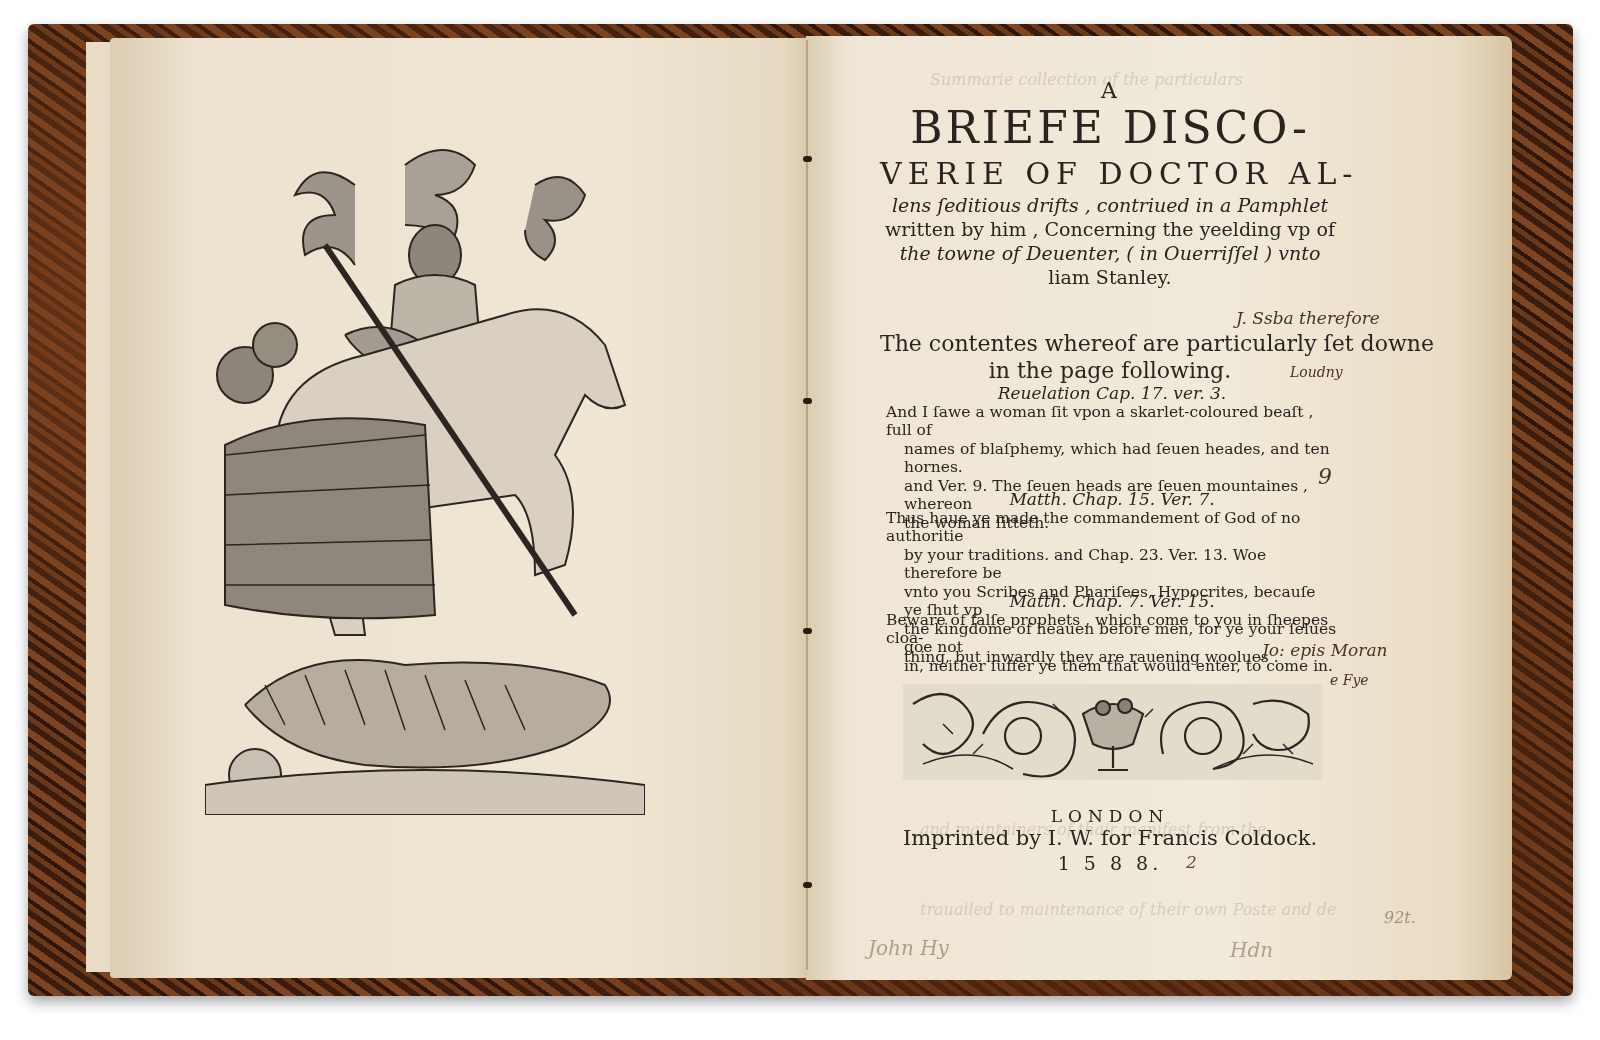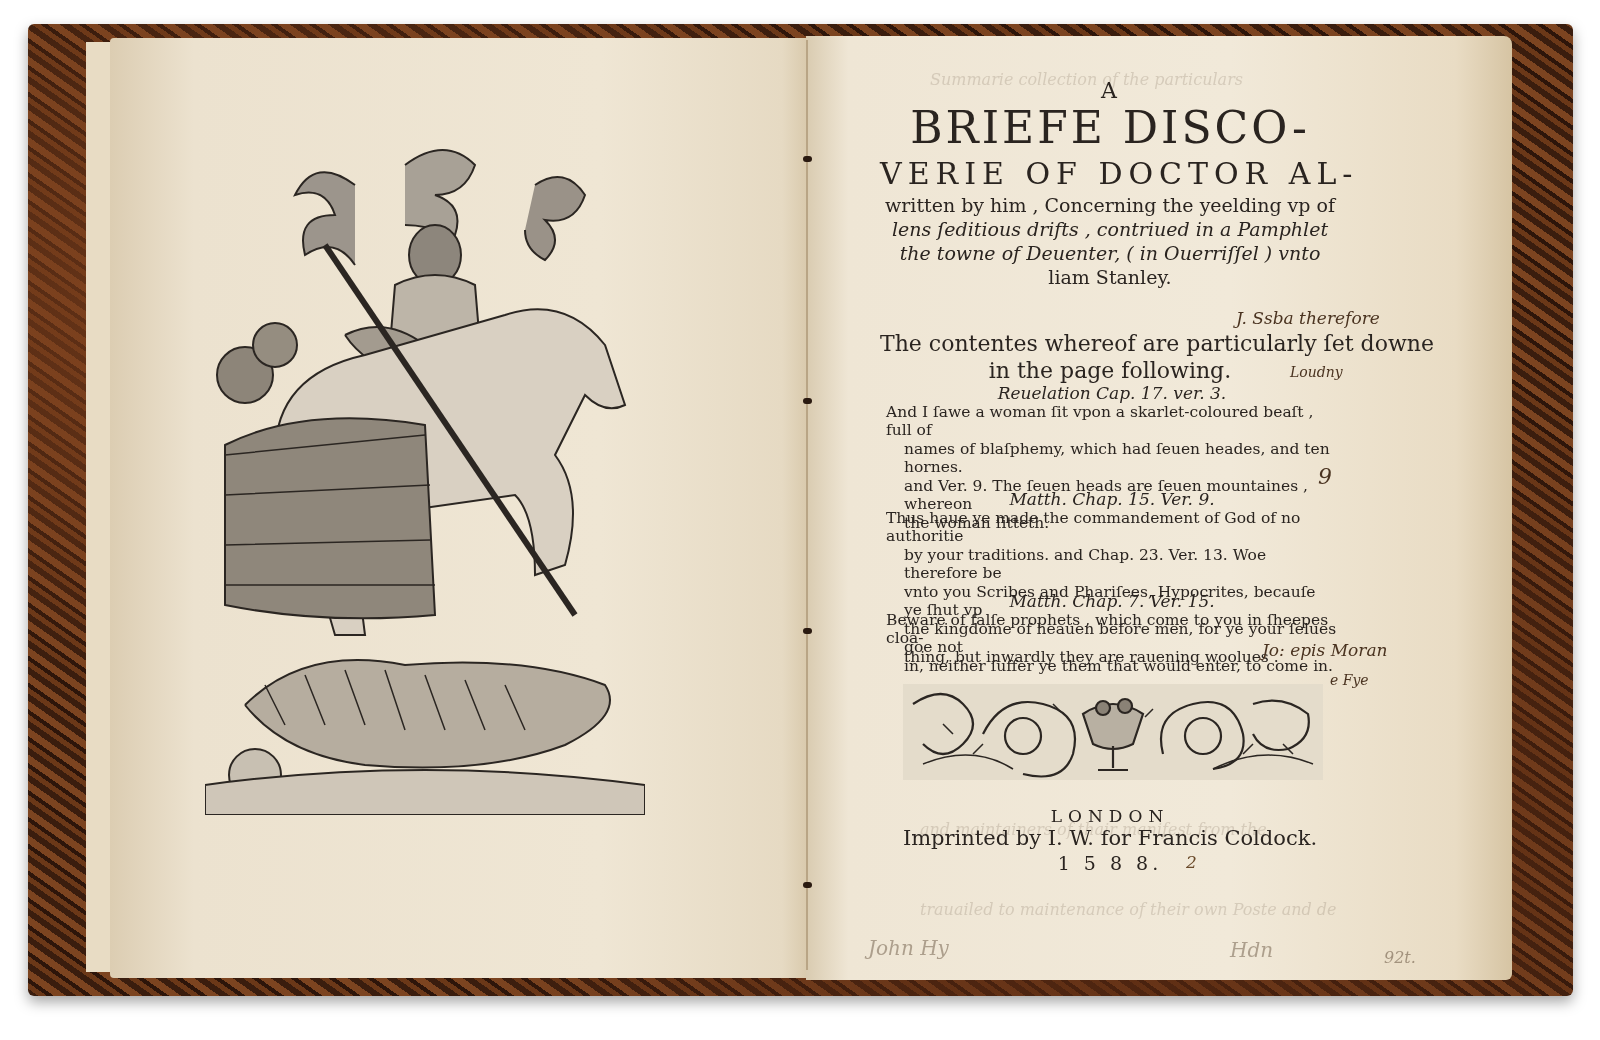--- a/index.html
+++ b/index.html
@@ -83,41 +83,41 @@
 
 <div class="ghost" style="left:930px;top:70px;">Summarie collection of the particulars</div>
 <div class="ghost" style="left:920px;top:820px;">and maintainers of thair manifest from the</div>
 <div class="ghost" style="left:920px;top:900px;">trauailed to maintenance of their own Poste and de</div>
 
 <div class="text t-a">A</div>
 <div class="text t-brief">BRIEFE DISCO-</div>
 <div class="text t-verie">VERIE OF DOCTOR AL-</div>
 
 <div class="text t-block1">
+  <div class="body-line it">lens ſeditious drifts , contriued in a Pamphlet</div>
   <div class="body-line">written by him , Concerning the yeelding vp of</div>
-  <div class="body-line it">lens ſeditious drifts , contriued in a Pamphlet</div>
   <div class="body-line it">the towne of Deuenter, ( in Ouerriſſel ) vnto</div>
   <div class="body-line">liam Stanley.</div>
 </div>
 
 <div class="text t-contents">
   <div style="white-space:nowrap;">The contentes whereof are particularly ſet downe</div>
   <div>in the page following.</div>
 </div>
 
 <div class="t-scrip" style="top:384px;">
   <div class="ref">Reuelation Cap. 17. ver. 3.</div>
   <div>And I ſawe a woman ſit vpon a skarlet-coloured beaſt , full of</div>
   <div class="indent">names of blaſphemy, which had ſeuen heades, and ten hornes.</div>
   <div class="indent">and Ver. 9. The ſeuen heads are ſeuen mountaines , whereon</div>
   <div class="indent">the woman ſitteth.</div>
 </div>
 
 <div class="t-scrip" style="top:490px;">
-  <div class="ref">Matth. Chap. 15. Ver. 9.</div>
+  <div class="ref">Matth. Chap. 15. Ver. 7.</div>
   <div>Thus haue ye made the commandement of God of no authoritie</div>
   <div class="indent">by your traditions. and Chap. 23. Ver. 13. Woe therefore be</div>
   <div class="indent">vnto you Scribes and Phariſees, Hypocrites, becauſe ye ſhut vp</div>
   <div class="indent">the kingdome of heauen before men, for ye your ſelues goe not</div>
   <div class="indent">in, neither ſuffer ye them that would enter, to come in.</div>
 </div>
 
 <div class="t-scrip" style="top:592px;">
   <div class="ref">Matth. Chap. 7. Ver. 15.</div>
   <div>Beware of falſe prophets , which come to you in ſheepes cloa-</div>
@@ -149,13 +149,13 @@
 <div class="imprint" style="top:852px;font-size:19px;letter-spacing:4px;">1 5 8 8.</div>
 
 <div class="hand" style="left:1236px;top:308px;font-size:17px;">J. Ssba therefore</div>
 <div class="hand" style="left:1290px;top:364px;font-size:14px;">Loudny</div>
 <div class="hand" style="left:1318px;top:464px;font-size:22px;">9</div>
 <div class="hand" style="left:1262px;top:640px;font-size:17px;">Jo: epis Moran</div>
 <div class="hand" style="left:1330px;top:672px;font-size:14px;">e Fye</div>
 <div class="hand" style="left:1186px;top:852px;font-size:17px;color:#6a4a2a;">2</div>
 <div class="hand" style="left:868px;top:936px;font-size:20px;color:rgba(90,70,50,.45);">John Hy</div>
 <div class="hand" style="left:1230px;top:938px;font-size:20px;color:rgba(90,70,50,.45);">Hdn</div>
-<div class="hand" style="left:1384px;top:948px;font-size:16px;color:rgba(90,70,50,.5);font-style:italic;">92t.</div>
+<div class="hand" style="left:1384px;top:908px;font-size:16px;color:rgba(90,70,50,.5);font-style:italic;">92t.</div>
 
 </body></html>

